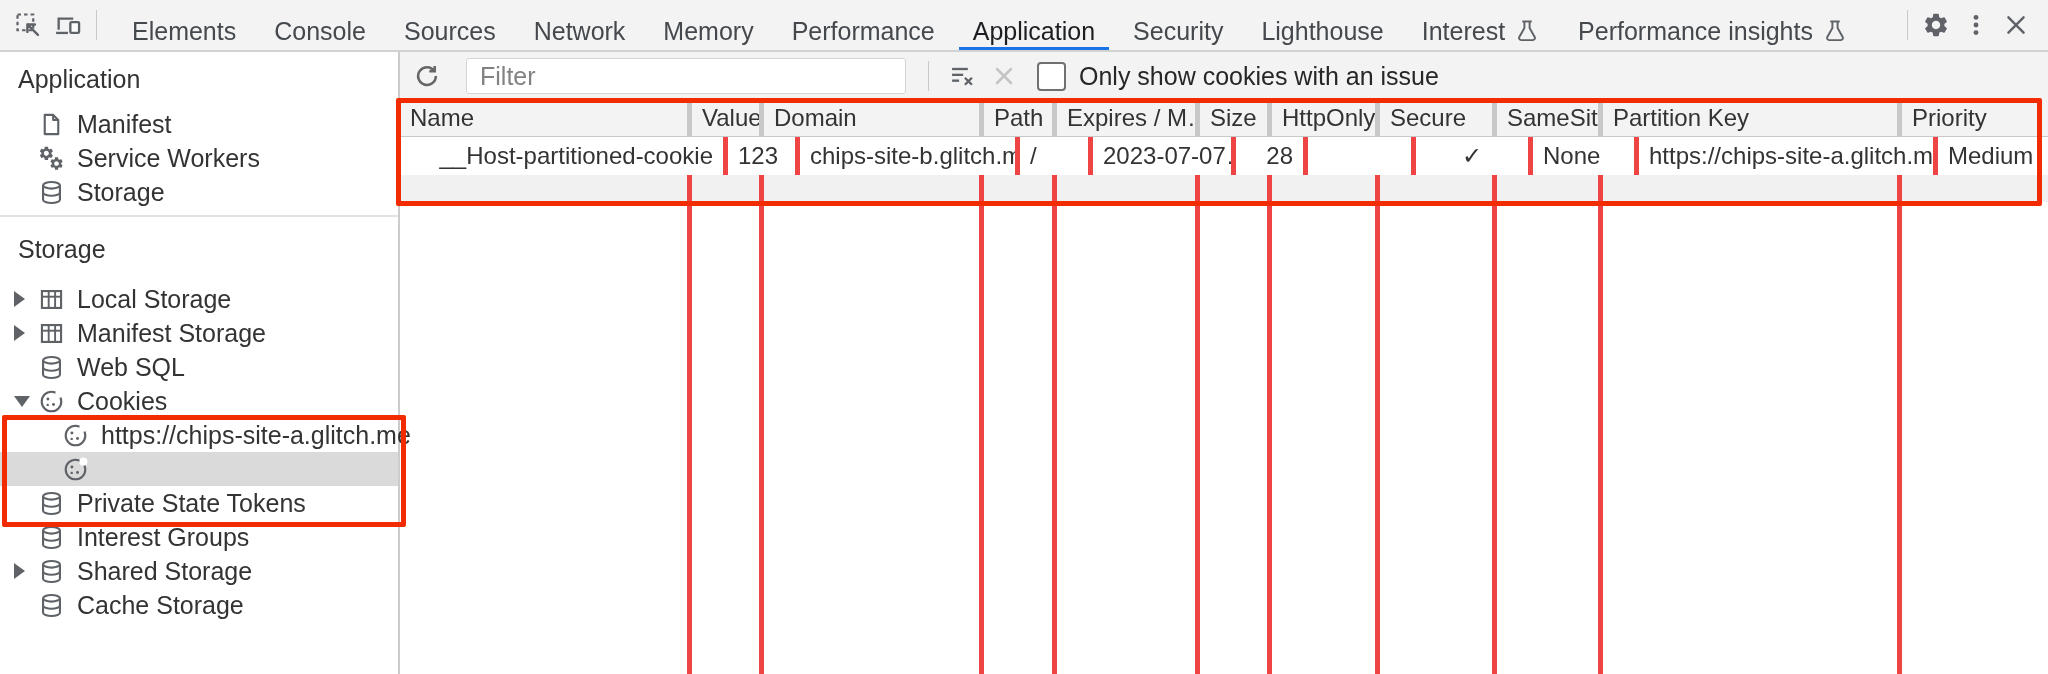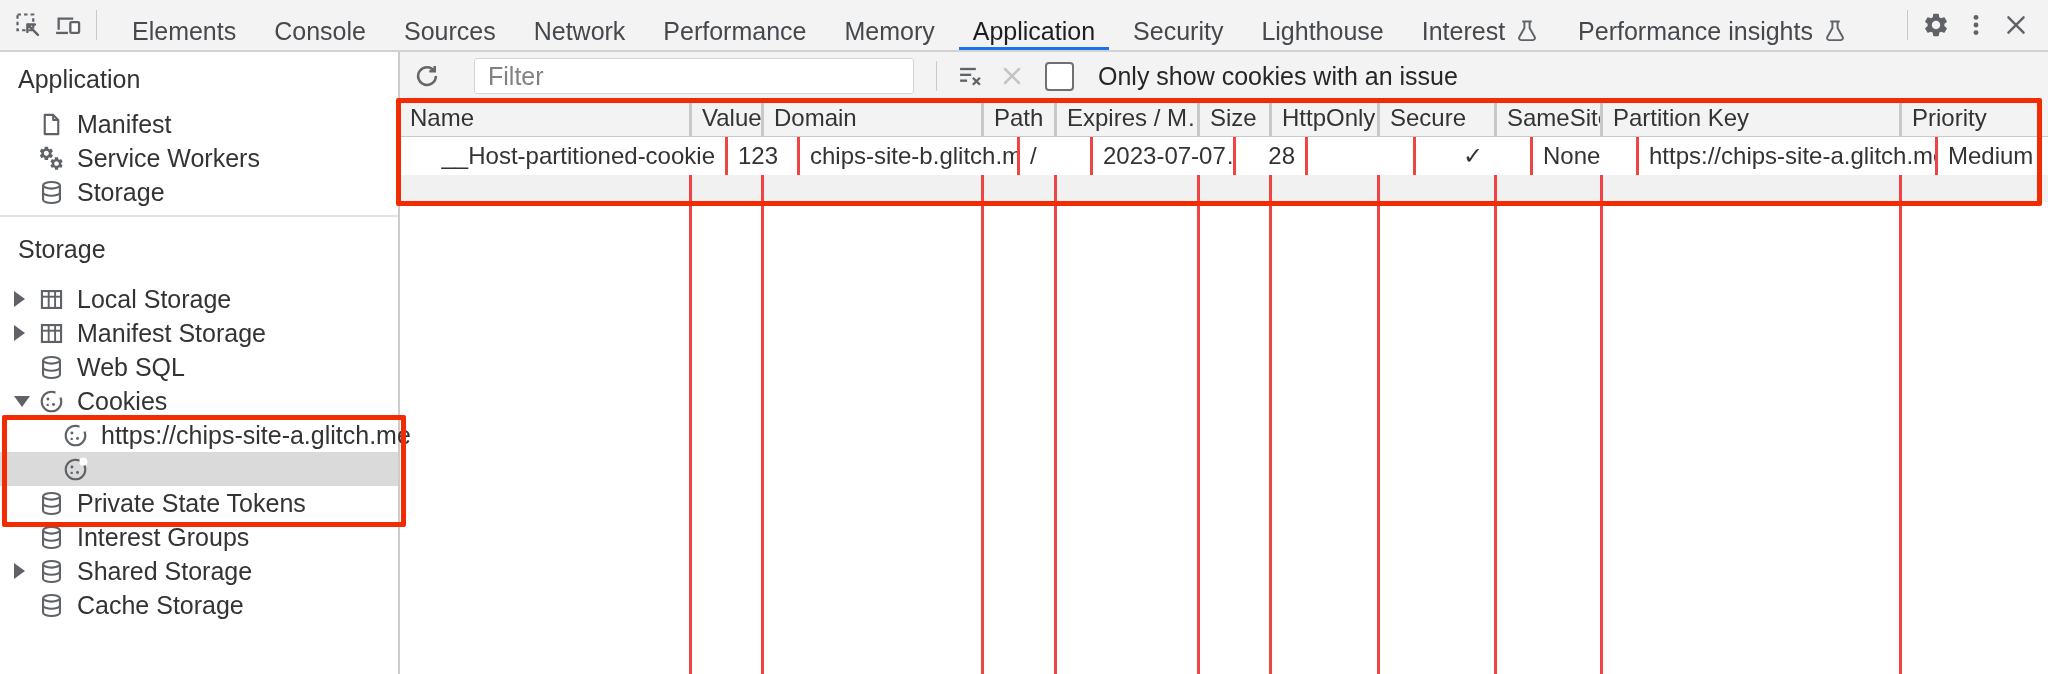--- a/index.html
+++ b/index.html
@@ -29,32 +29,32 @@
   .tri-right{width:0;height:0;border-top:8px solid transparent;border-bottom:8px solid transparent;border-left:11px solid #5f6368;}
   .tri-down{width:0;height:0;border-left:8px solid transparent;border-right:8px solid transparent;border-top:11px solid #5f6368;}
   .sicon{width:27px;height:27px;margin-right:12px;color:#5f6368;flex:none;}
   .lvl2{padding-left:38px;}
   
   .main{flex:1;display:flex;flex-direction:column;min-width:0;}
   .filterbar{height:48px;background:#f3f3f3;display:flex;align-items:center;flex:none;}
   .icon-btn{width:38px;height:38px;display:flex;align-items:center;justify-content:center;}
   .icon-btn svg{width:28px;height:28px;}
   #refresh-btn{margin-left:8px;color:#666;}
-  .filter-input{margin-left:28px;width:412px;height:34px;border:1px solid #d5d5d5;border-radius:3px;
+  .filter-input{margin-left:20px;width:412px;height:34px;border:1px solid #d5d5d5;border-radius:3px;
                 padding:0 13px;font-size:25px;color:#333;background:#fff;outline:none;
                 font-family:"Liberation Sans",sans-serif;}
   .filter-input::placeholder{color:#828282;}
   .fsep{width:1px;height:30px;background:#c9c9c9;margin:0 14px 0 22px;}
   #clear-filter-btn{color:#5f6368;}
   #clear-x-btn{color:#c4c4c4;margin-left:4px;}
   .cb{width:25px;height:25px;border:2px solid #707070;border-radius:4px;background:#fff;margin-left:14px;flex:none;}
-  .cb-label{margin-left:24px;font-size:25px;color:#262626;white-space:nowrap;}
+  .cb-label{margin-left:13px;font-size:25px;color:#262626;white-space:nowrap;}
   
   .cols{display:grid;grid-template-columns:292px 72px 220px 73px 143px 72px 108px 117px 106px 299px minmax(0,1fr);}
-  .c{border-right:3px solid #ef4444;padding:0 10px;display:flex;align-items:center;
+  .c{border-right:5px solid #ef4444;padding:0 10px;display:flex;align-items:center;
      overflow:hidden;white-space:nowrap;font-size:24px;min-width:0;}
   .c:last-child{border-right:none;}
   .grid-header{height:37px;background:#f3f3f3;flex:none;}
   .grid-header .c{border-right-color:#c8c8c8;border-bottom:1px solid #c8c8c8;color:#333;}
   .grid-row{height:38px;background:#fff;flex:none;margin-left:36px;}
   .grid-row .c{color:#333;}
   .grid-stripe{height:27px;background:#f1f1f1;flex:none;}
   .grid-filler{flex:1;background:#fff;}
   .al-right{justify-content:flex-end;}
   .al-center{justify-content:center;}
@@ -126,24 +126,24 @@
       <div class="tab">
           <span>Console</span>
         </div>
       <div class="tab">
           <span>Sources</span>
         </div>
       <div class="tab">
           <span>Network</span>
         </div>
       <div class="tab">
+          <span>Memory</span>
+        </div>
+      <div class="tab">
           <span>Performance</span>
-        </div>
-      <div class="tab">
-          <span>Memory</span>
         </div>
       <div class="tab active">
           <span>Application</span>
         </div>
       <div class="tab">
           <span>Security</span>
         </div>
       <div class="tab">
           <span>Lighthouse</span>
         </div>

